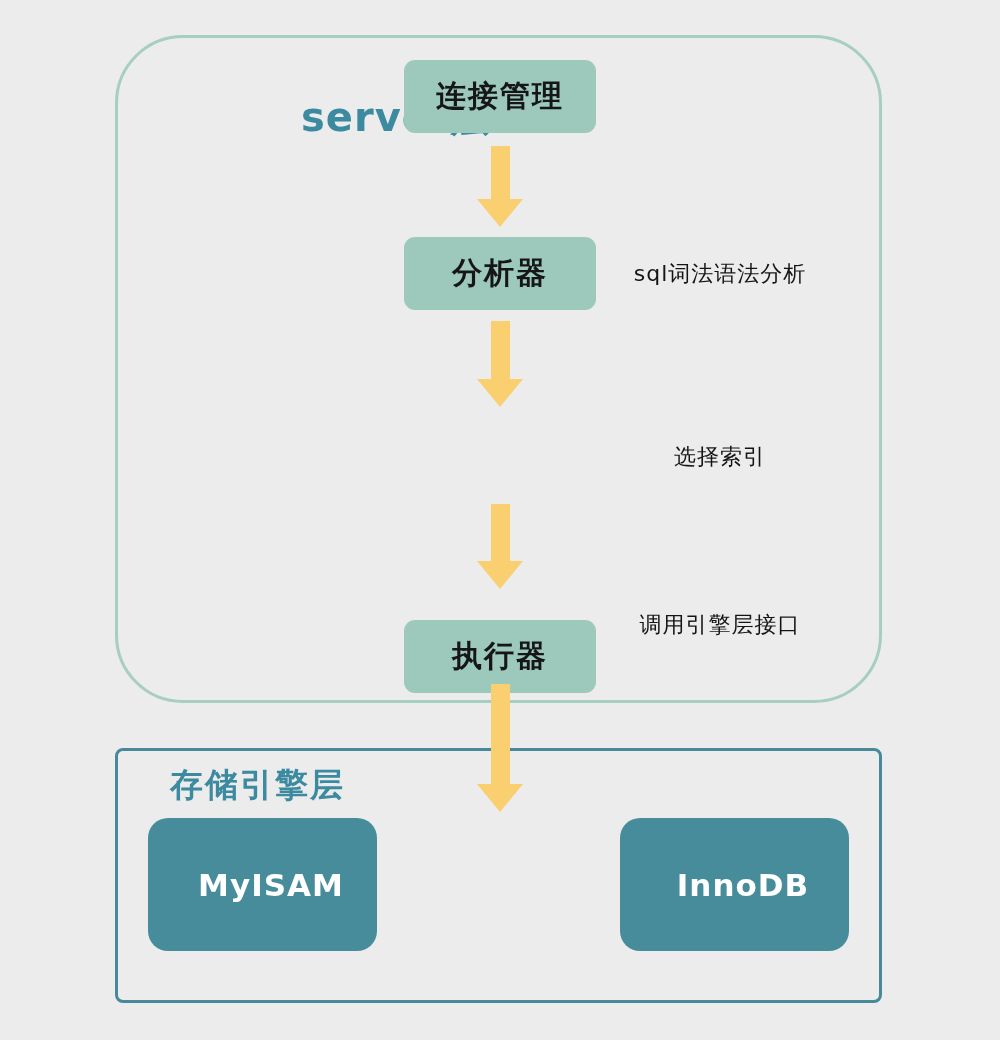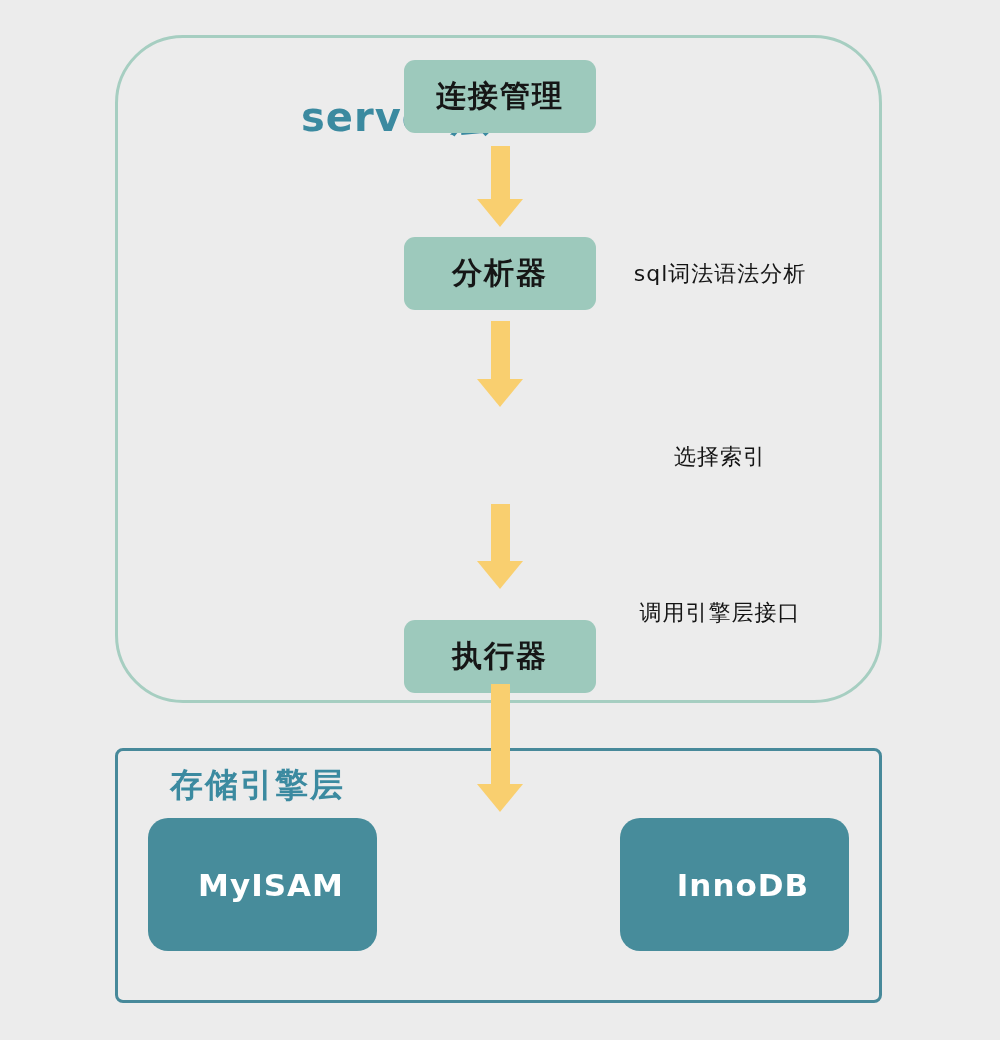--- a/index.html
+++ b/index.html
@@ -68,21 +68,21 @@
     display: flex;
     align-items: center;
     justify-content: center;
     font-size: 22px;
     color: #141414;
     letter-spacing: 1px;
   }
   .note-1 { top: 60px; }
   .note-2 { top: 237px; }
   .note-3 { top: 420px; }
-  .note-4 { top: 576px; }
+  .note-4 { top: 588px; }
 
   
   .arrow {
     position: absolute;
     left: 477px;
     width: 46px;
     display: flex;
     flex-direction: column;
     align-items: center;
     z-index: 5;

